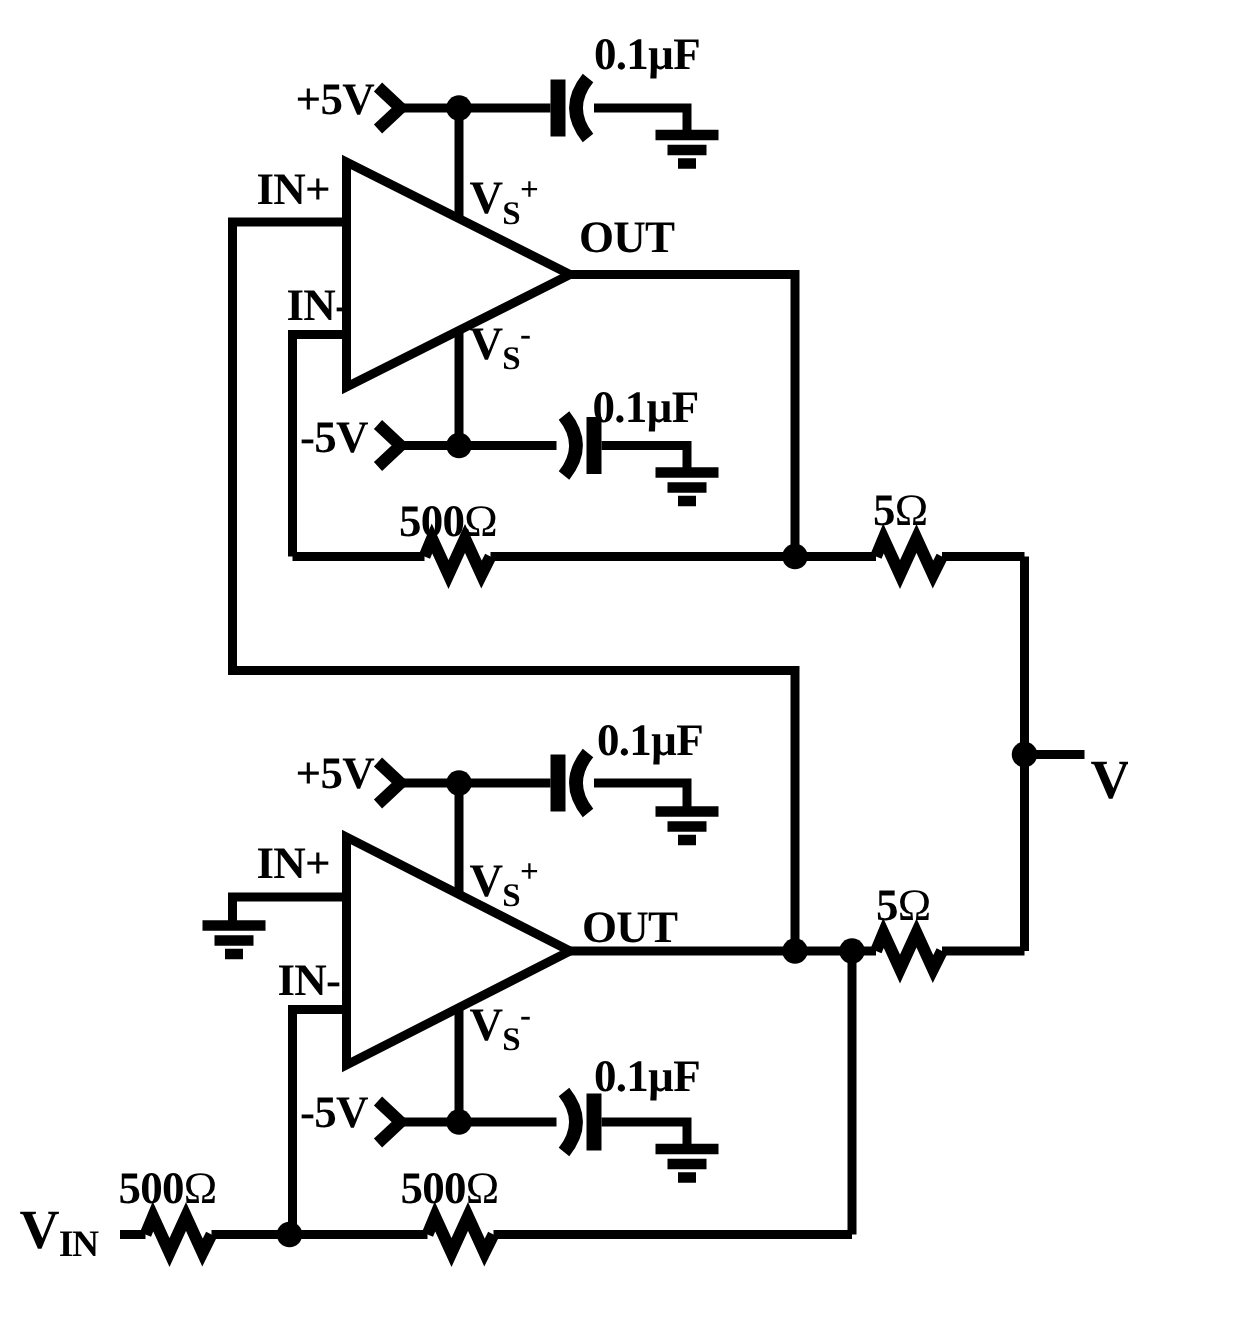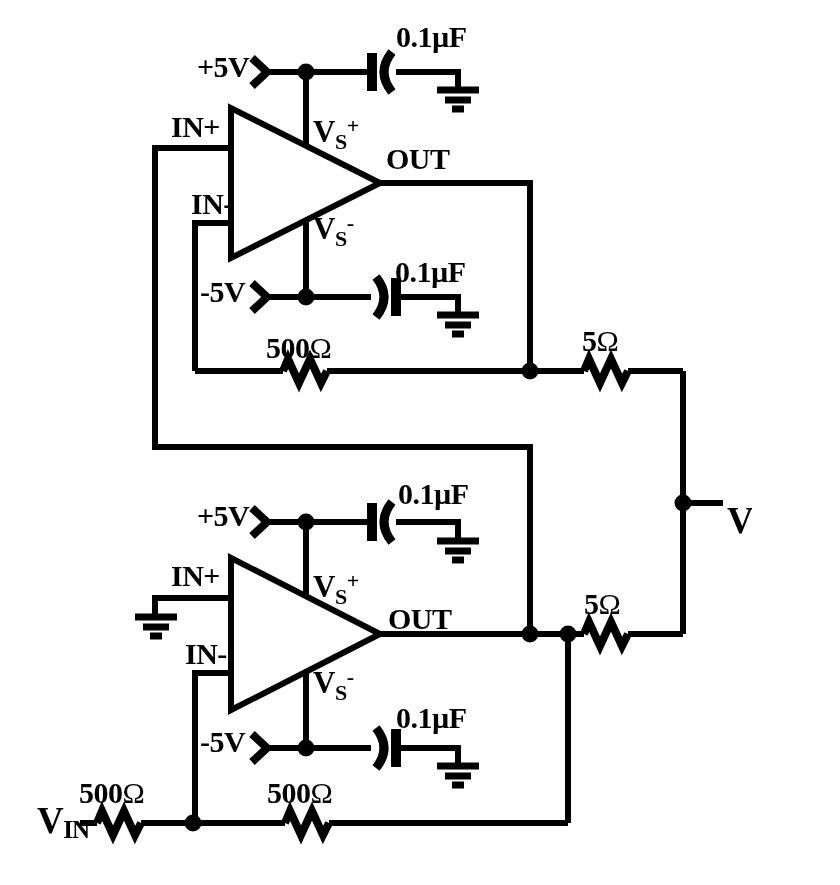--- a/index.html
+++ b/index.html
@@ -160,16 +160,16 @@
   <div class="lbl vs" style="left:313px; top:570px; font-size:31px;"><span>V</span><span class="sub">S</span><span class="sign">+</span></div>
   <div class="lbl" style="left:388px; top:604px;">OUT</div>
   <div class="lbl" style="left:185px; top:639px;">IN-</div>
   <div class="lbl vs" style="left:313px; top:666px; font-size:31px;"><span>V</span><span class="sub">S</span><span class="sign">-</span></div>
   <div class="lbl" style="left:200px; top:727px;">-5V</div>
   <div class="lbl" style="left:396px; top:703px;">0.1µF</div>
   <div class="lbl" style="left:584px; top:589px;"><span>5</span><span class="ohm">Ω</span></div>
 
   <div class="lbl" style="left:79px; top:778px;"><span>500</span><span class="ohm">Ω</span></div>
   <div class="lbl" style="left:267px; top:778px;"><span>500</span><span class="ohm">Ω</span></div>
-  <div class="lbl vnode" style="left:37px; top:802px;"><span>V</span><span class="sub">IN</span></div>
+  <div class="lbl vnode" style="left:13px; top:802px;"><span>V</span><span class="sub">IN</span></div>
   <div class="lbl vnode" style="left:727px; top:502px;"><span>V</span><span class="sub">OUT</span></div>
 
 </div>
 
 </body></html>

